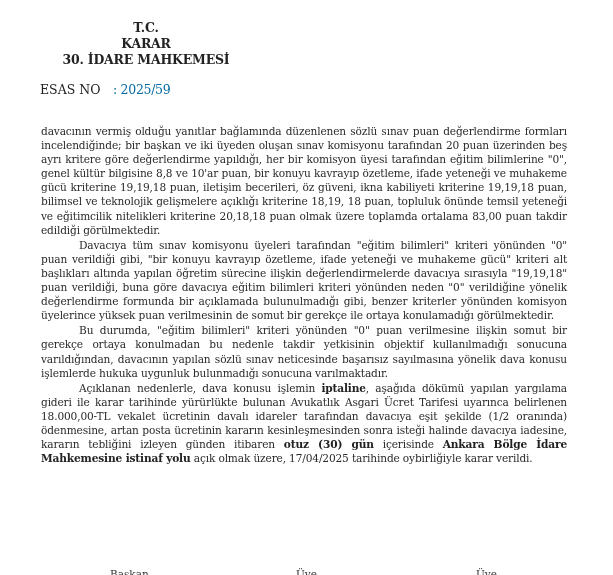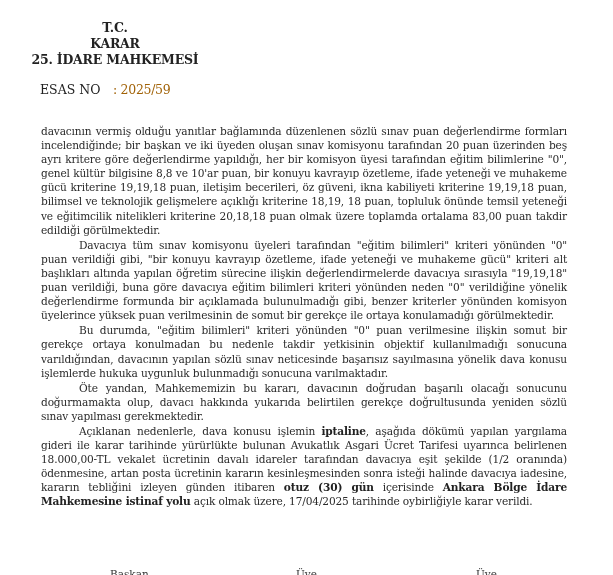--- a/index.html
+++ b/index.html
@@ -19,39 +19,40 @@
       position: absolute;
       left: 0;
       top: 20px;
       width: 230px;
       text-align: center;
       font-weight: bold;
       font-size: 12.5px;
       line-height: 16px;
       color: #222;
       letter-spacing: -0.2px;
+      padding-left: 31px;
     }
     .case-nums {
       position: absolute;
       left: 40px;
       top: 82px;
       font-size: 12.5px;
       line-height: 16px;
     }
     .case-row {
       display: flex;
       white-space: nowrap;
     }
     .case-label {
       font-weight: normal;
       width: 73px;
       color: #222;
     }
     .case-value {
-      color: #a16207;
+      color: #0369a1;
       letter-spacing: -0.3px;
     }
     .body-text {
       position: absolute;
       left: 40px;
       top: 123px;
       width: 528px;
       font-size: 10.6px;
       line-height: 14.1px;
       text-align: justify;
@@ -81,35 +82,34 @@
       position: absolute;
       top: 0;
     }
   </style>
 </head>
 <body>
 
 <div class="header">
   <div>T.C.</div>
   <div>KARAR</div>
-  <div>25. İDARE MAHKEMESİ</div>
+  <div>30. İDARE MAHKEMESİ</div>
 </div>
 
 <div class="case-nums">
   <div class="case-row">
     <span class="case-label">ESAS NO</span>
     <span class="case-value">: 2025/59</span>
   </div>
 </div>
 
 <div class="body-text">
   <p>davacının vermiş olduğu yanıtlar bağlamında düzenlenen sözlü sınav puan değerlendirme formları incelendiğinde; bir başkan ve iki üyeden oluşan sınav komisyonu tarafından 20 puan üzerinden beş ayrı kritere göre değerlendirme yapıldığı, her bir komisyon üyesi tarafından eğitim bilimlerine "0", genel kültür bilgisine 8,8 ve 10'ar puan, bir konuyu kavrayıp özetleme, ifade yeteneği ve muhakeme gücü kriterine 19,19,18 puan, iletişim becerileri, öz güveni, ikna kabiliyeti kriterine 19,19,18 puan, bilimsel ve teknolojik gelişmelere açıklığı kriterine 18,19, 18 puan, topluluk önünde temsil yeteneği ve eğitimcilik nitelikleri kriterine 20,18,18 puan olmak üzere toplamda ortalama 83,00 puan takdir edildiği görülmektedir.</p>
   <p class="indent">Davacıya tüm sınav komisyonu üyeleri tarafından "eğitim bilimleri" kriteri yönünden "0" puan verildiği gibi, "bir konuyu kavrayıp özetleme, ifade yeteneği ve muhakeme gücü" kriteri alt başlıkları altında yapılan öğretim sürecine ilişkin değerlendirmelerde davacıya sırasıyla "19,19,18" puan verildiği, buna göre davacıya eğitim bilimleri kriteri yönünden neden "0" verildiğine yönelik değerlendirme formunda bir açıklamada bulunulmadığı gibi, benzer kriterler yönünden komisyon üyelerince yüksek puan verilmesinin de somut bir gerekçe ile ortaya konulamadığı görülmektedir.</p>
   <p class="indent">Bu durumda, "eğitim bilimleri" kriteri yönünden "0" puan verilmesine ilişkin somut bir gerekçe ortaya konulmadan bu nedenle takdir yetkisinin objektif kullanılmadığı sonucuna varıldığından, davacının yapılan sözlü sınav neticesinde başarısız sayılmasına yönelik dava konusu işlemlerde hukuka uygunluk bulunmadığı sonucuna varılmaktadır.</p>
-  <p class="indent">Öte yandan, Mahkememizin bu kararı, davacının doğrudan başarılı olacağı sonucunu doğurmamakta olup, davacı hakkında yukarıda belirtilen gerekçe doğrultusunda yeniden sözlü sınav yapılması gerekmektedir.</p>
   <p class="indent"><span>Açıklanan nedenlerle, dava konusu işlemin </span><b>iptaline</b><span>, aşağıda dökümü yapılan yargılama gideri ile karar tarihinde yürürlükte bulunan Avukatlık Asgari Ücret Tarifesi uyarınca belirlenen 18.000,00-TL vekalet ücretinin davalı idareler tarafından davacıya eşit şekilde (1/2 oranında) ödenmesine, artan posta ücretinin kararın kesinleşmesinden sonra isteği halinde davacıya iadesine, kararın tebliğini izleyen günden itibaren </span><b>otuz (30) gün</b><span> içerisinde </span><b>Ankara Bölge İdare Mahkemesine istinaf yolu</b><span> açık olmak üzere, 17/04/2025 tarihinde oybirliğiyle karar verildi.</span></p>
 </div>
 
 <div class="signatures">
   <span class="sig" style="left:110px;">Başkan</span>
   <span class="sig" style="left:296px;">Üye</span>
   <span class="sig" style="left:476px;">Üye</span>
 </div>
 
 </body></html>

